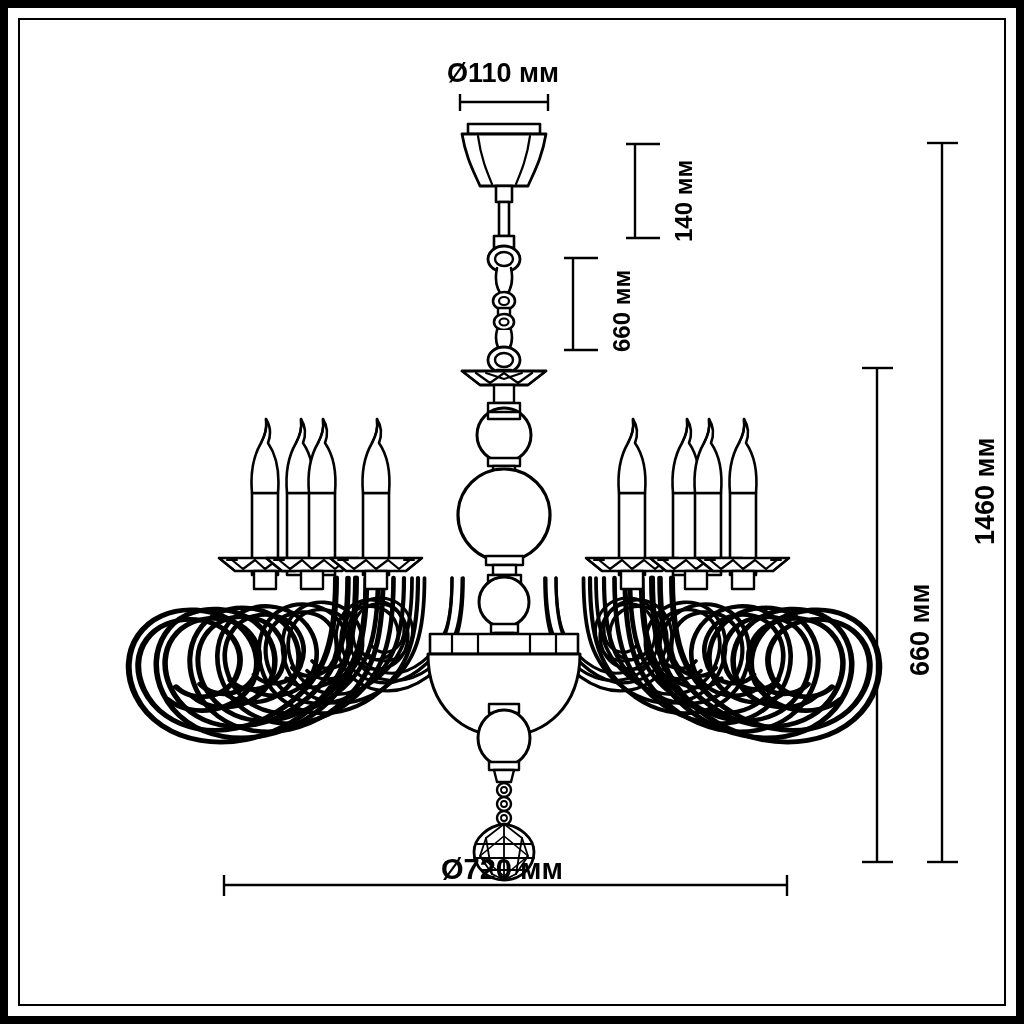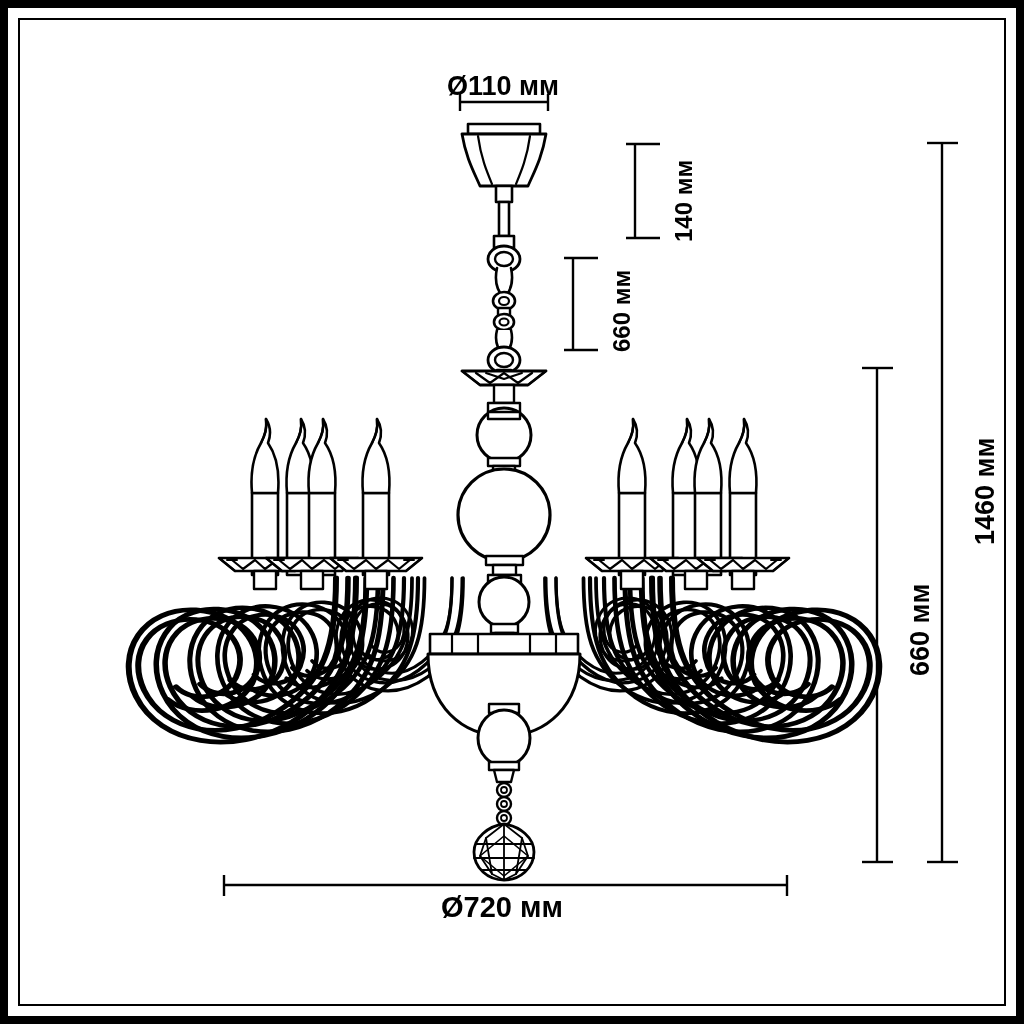--- a/index.html
+++ b/index.html
@@ -277,24 +277,24 @@
         <line x1="927" y1="862" x2="958" y2="862" stroke-width="2.4"></line>
       </g>
       <g>
         <line x1="224" y1="885" x2="787" y2="885" stroke-width="2.4"></line>
         <line x1="224" y1="875" x2="224" y2="896" stroke-width="2.4"></line>
         <line x1="787" y1="875" x2="787" y2="896" stroke-width="2.4"></line>
       </g>
     </g>
   </svg>
 
-  <div class="lbl lbl-h" style="left:447px;top:73px;">Ø110 мм</div>
+  <div class="lbl lbl-h" style="left:447px;top:60px;">Ø110 мм</div>
 
   <div class="lbl lbl-v" style="left:672px;top:242px;">140 мм</div>
 
   <div class="lbl lbl-v" style="left:610px;top:352px;">660 мм</div>
 
   <div class="lbl lbl-v27" style="left:907px;top:676px;">660 мм</div>
 
   <div class="lbl lbl-v27" style="left:972px;top:545px;">1460 мм</div>
 
-  <div class="lbl lbl-h" style="left:441px;top:893px;font-size:29px;">Ø720 мм</div>
+  <div class="lbl lbl-h" style="left:441px;top:855px;font-size:29px;">Ø720 мм</div>
 </div>
 
 </body></html>

